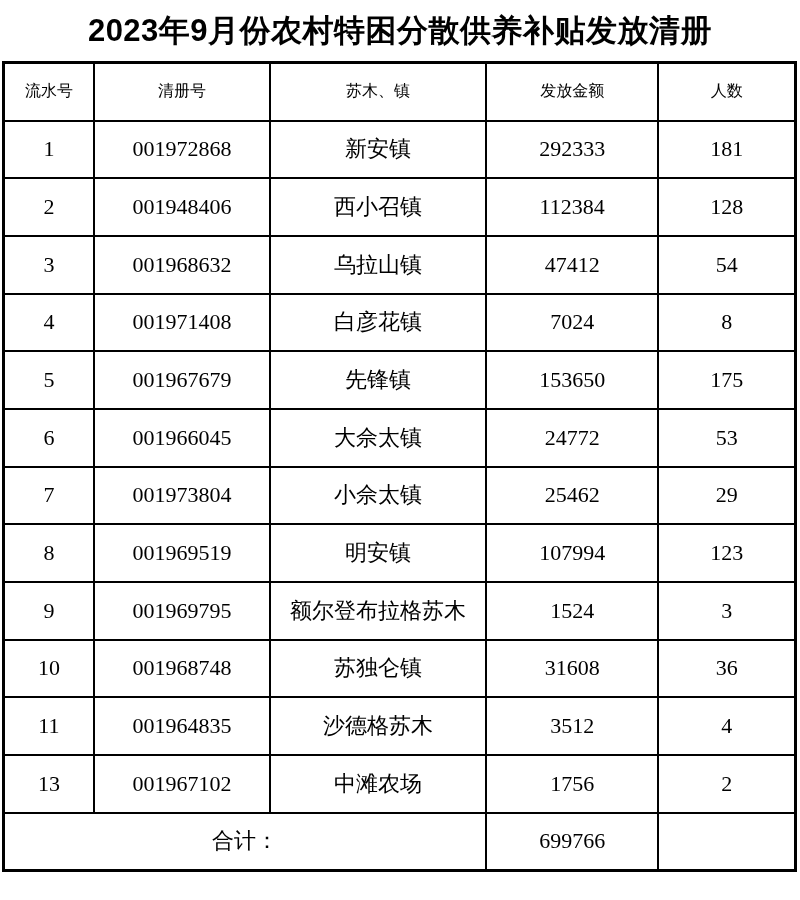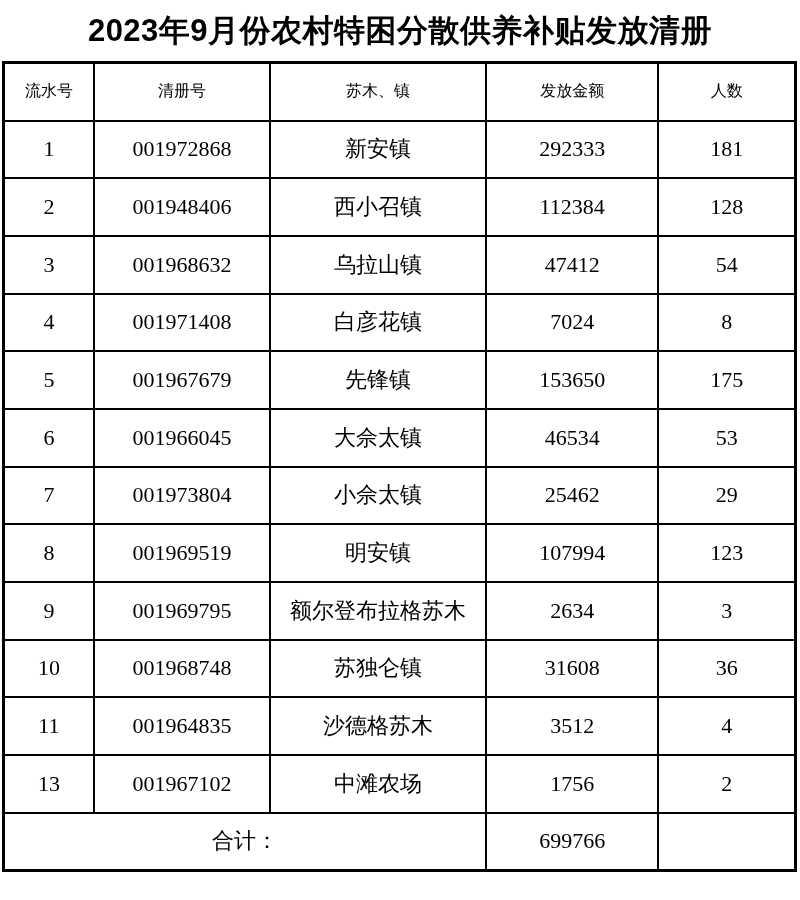--- a/index.html
+++ b/index.html
@@ -119,42 +119,42 @@
         <td>5</td>
         <td>001967679</td>
         <td>先锋镇</td>
         <td>153650</td>
         <td>175</td>
       </tr>
       <tr>
         <td>6</td>
         <td>001966045</td>
         <td>大佘太镇</td>
-        <td>46534</td>
+        <td>24772</td>
         <td>53</td>
       </tr>
       <tr>
         <td>7</td>
         <td>001973804</td>
         <td>小佘太镇</td>
         <td>25462</td>
         <td>29</td>
       </tr>
       <tr>
         <td>8</td>
         <td>001969519</td>
         <td>明安镇</td>
         <td>107994</td>
         <td>123</td>
       </tr>
       <tr>
         <td>9</td>
         <td>001969795</td>
         <td>额尔登布拉格苏木</td>
-        <td>2634</td>
+        <td>1524</td>
         <td>3</td>
       </tr>
       <tr>
         <td>10</td>
         <td>001968748</td>
         <td>苏独仑镇</td>
         <td>31608</td>
         <td>36</td>
       </tr>
       <tr>

